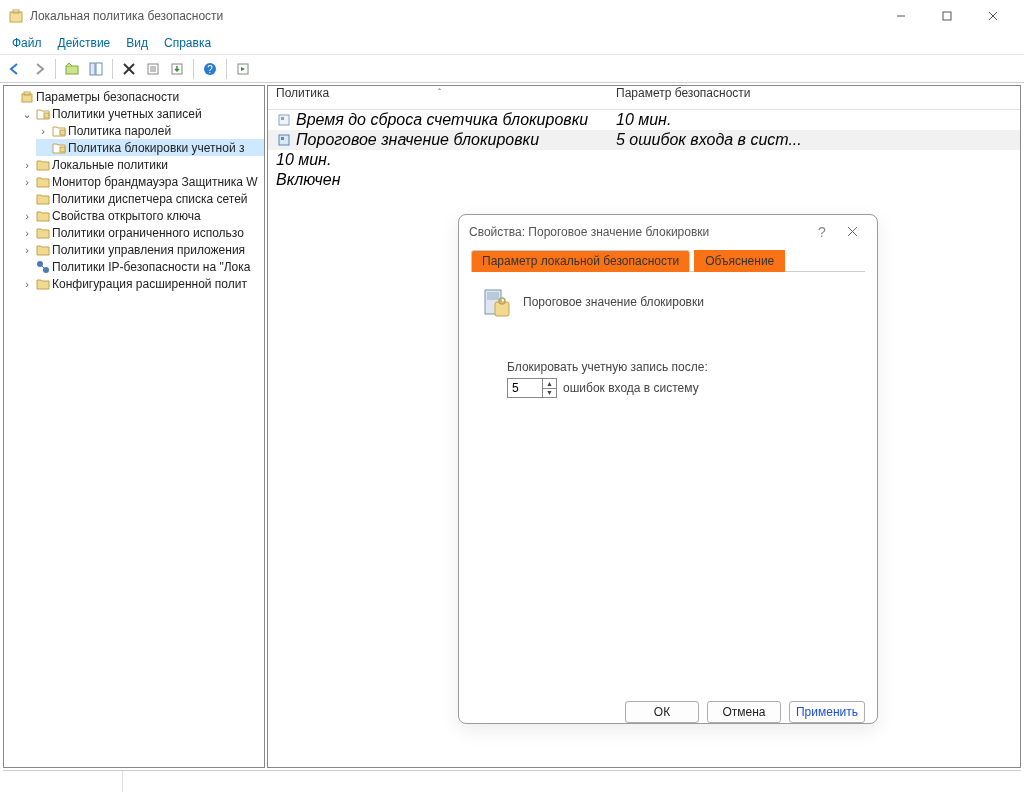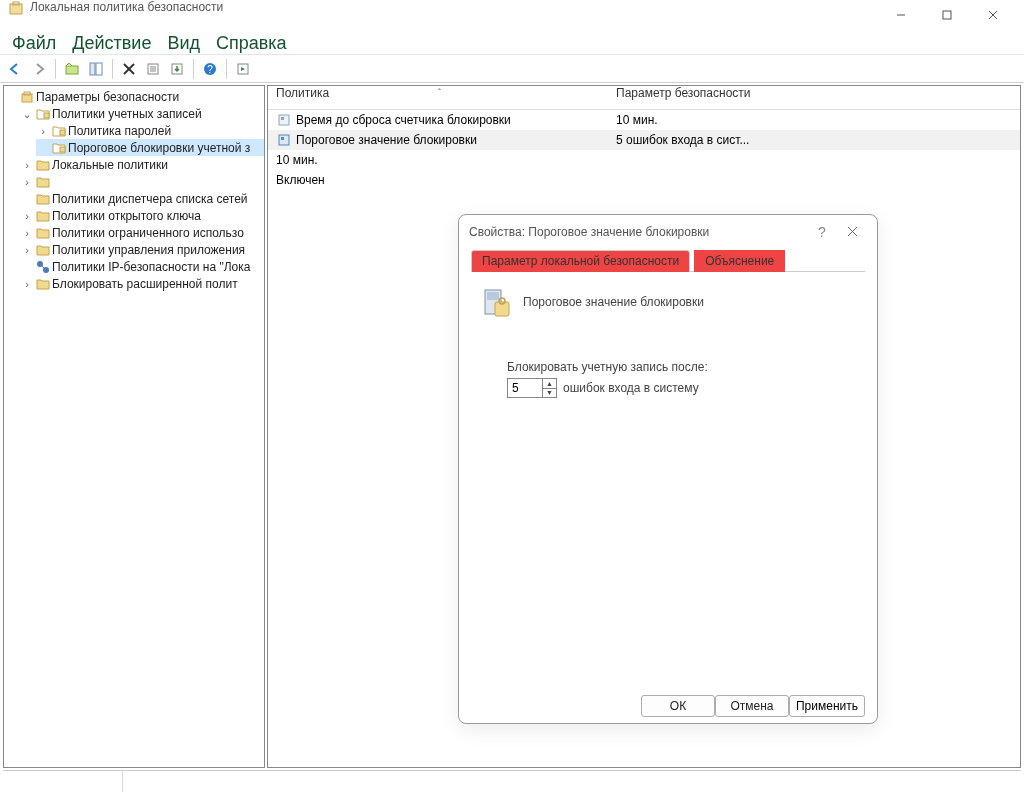--- a/index.html
+++ b/index.html
@@ -1,26 +1,26 @@
 <!DOCTYPE html>
 <html><head>
 <meta charset="utf-8">
 <style>
   * { box-sizing: border-box; font-family: "Segoe UI", Tahoma, sans-serif; }
   body { margin: 0; background: #fff; width: 1024px; height: 797px; overflow: hidden; }
   
   
-  .titlebar { height: 32px; display: flex; align-items: flex-start; padding: 0 8px; border-bottom: 1px solid transparent; }
+  .titlebar { height: 32px; display: flex; align-items: center; padding: 0 8px; border-bottom: 1px solid transparent; }
   .titlebar-icon { width: 16px; height: 16px; margin-right: 6px; }
   .title-text { flex: 1; font-size: 12px; color: #555; }
   .window-controls { display: flex; gap: 0; }
   .win-btn { width: 46px; height: 30px; display: flex; align-items: center; justify-content: center; color: #777; font-size: 13px; }
   
   
-  .menubar { height: 22px; display: flex; align-items: center; padding: 0 4px; font-size: 18px; color: #14532d; }
+  .menubar { height: 22px; display: flex; align-items: center; padding: 0 4px; font-size: 12px; color: #0369a1; }
   .menubar span { margin: 0 8px; }
   .menubar-hr { border: none; border-top: 1px solid #e5e5e5; margin: 0; }
   
   
   .toolbar { height: 28px; display: flex; align-items: center; padding: 2px 4px; border-bottom: 1px solid #d0d0d0; gap: 2px;}
   .tb-btn { width: 22px; height: 22px; display: flex; align-items: center; justify-content: center; border:1px solid transparent; }
   .tb-sep { width: 1px; height: 20px; background: #d0d0d0; margin: 0 3px;}
   
   
   .main { display: flex; height: calc(100% - 110px); border-top: none; }
@@ -36,57 +36,57 @@
   .tree-selected { background: #cde8ff; }
   .tree-icon { width: 14px; height:14px; display:inline-flex; align-items:center; justify-content:center;}
   
   .folder-icon svg, .titlebar-icon svg, .tree-icon svg { display:block; }
   
   
   .list-header { height: 24px; display: flex; border-bottom: 1px solid #e1e1e1; font-size: 12px; color: #333; }
   .col-policy { width: 340px; padding-left: 8px; position:relative;}
   .col-param  { flex: 1; padding-left: 8px;}
   .col-policy .sort-arrow { position:absolute; left:50%; top:1px; font-size:9px; color:#666;}
-  .list-body { font-size: 12px; }
+  .list-body { font-size: 16px; font-style: italic; }
   .list-row { height: 20px; display: flex; align-items:center;}
   .list-row.selected { background: #f1f1f1; }
   .list-row .col-policy { display:flex; align-items:center; gap:4px; }
   .row-icon { width:16px; height:16px; display:inline-flex; align-items:center; justify-content:center;}
   
   
   .statusbar { height: 22px; border-top: 1px solid #ccc; margin: 0 3px; display:flex; }
   .statusbar .cell { border-right: 1px solid #ddd; height: 100%; }
   .statusbar .cell:first-child{ width:120px;}
   
   
   .dialog { position: absolute; left: 458px; top: 214px; width: 420px; height: 510px;
             background: #fff; border: 1px solid #9a9a9a; border-radius: 8px; 
             box-shadow: 0 6px 20px rgba(0,0,0,0.08); font-size: 12px; color:#444; overflow:hidden;}
   .dlg-title { height: 34px; display:flex; align-items:center; padding: 0 10px; color:#555;}
   .dlg-title-text { flex:1; }
   .dlg-close, .dlg-help { width:30px; text-align:center; color:#888; font-size:14px;}
   .dlg-body { padding: 0 12px; height: calc(100% - 80px);}
   .tabs { display:flex; gap:4px; border-bottom: 1px solid #ccc; }
   .tab { padding: 3px 10px 4px 10px; border: 1px solid transparent; border-bottom: none; 
-         position:relative; top:1px; background:#ef4444; color:#333; }
+         position:relative; top:1px; background:#f97316; color:#333; }
   .tab.active { border-color: #ccc; border-radius: 3px 3px 0 0;}
   .tab-content { padding: 12px 6px; }
   .policy-header { display:flex; align-items:center; gap:10px; margin-bottom: 40px;}
   .policy-header-icon { width: 36px; height: 36px;}
   .lock-row { margin-left: 30px; margin-top: 4px;}
   .lock-label-row { margin-bottom: 4px;}
   .spinner-row { display:flex; align-items:center; gap:6px;}
   .spinner { display:flex; border:1px solid #888; height:20px; width:50px; background:#fff;}
   .spinner input { border:none; width:34px; text-align:left; padding-left:4px; font-size:12px; outline:none;}
   .spinner .arrows { width:14px; border-left:1px solid #888; display:flex; flex-direction:column;}
   .spinner .arrows span { flex:1; display:flex; align-items:center; justify-content:center; font-size:7px; line-height:1; }
   .spinner .arrows span:first-child{ border-bottom:1px solid #888;}
-  .dlg-buttons { position:absolute; bottom:6px; right:12px; display:flex; padding-left:44px;}
+  .dlg-buttons { position:absolute; bottom:0; right:12px; display:flex; gap:8px;padding-left:44px;}
   .dlg-buttons button { min-width: 74px; height: 22px; font-size:12px; border:1px solid #adadad; background:#fdfdfd; border-radius:3px; color:#222; }
-  .dlg-buttons button.disabled { color:#000000;}
+  .dlg-buttons button.disabled { color:#1d4ed8;}
 </style>
 </head>
 <body>
 
 <div class="titlebar">
   <span class="titlebar-icon">
     <svg width="16" height="16" viewBox="0 0 16 16">
         <rect x="2" y="4" width="12" height="10" fill="#f5dd9b" stroke="#c5a34e"></rect>
         <rect x="5" y="2" width="6" height="3" fill="none" stroke="#c5a34e"></rect>
       </svg>
@@ -223,21 +223,21 @@
               </li>
               <li>
                 <div class="tree-row tree-selected">
                   <span class="tree-expand"></span>
                   <span class="tree-icon">
                       <svg width="14" height="12">
                         <path d="M1 2h4l1 1h7v8H1z" fill="#fff" stroke="#c5a34e"></path>
                         <rect x="8" y="5" width="5" height="5" fill="#f2d990" stroke="#c5a34e"></rect>
                       </svg>
                     </span>
-                  <span class="tree-label">Пороговое блокировки учетной з</span>
+                  <span class="tree-label">Политика блокировки учетной з</span>
                 </div>
               </li>
             </ul>
           </li>
           <li>
               <div class="tree-row">
                 <span class="tree-expand">›</span>
                 <span class="tree-icon">
                   <svg width="14" height="12">
                     <path d="M1 2h4l1 1h7v8H1z" fill="#f2d990" stroke="#c5a34e"></path>
@@ -247,20 +247,21 @@
               </div>
             </li>
           <li>
               <div class="tree-row">
                 <span class="tree-expand">›</span>
                 <span class="tree-icon">
                   <svg width="14" height="12">
                     <path d="M1 2h4l1 1h7v8H1z" fill="#f2d990" stroke="#c5a34e"></path>
                   </svg>
                 </span>
+                <span class="tree-label">Монитор брандмауэра Защитника W</span>
               </div>
             </li>
           <li>
               <div class="tree-row">
                 <span class="tree-expand"></span>
                 <span class="tree-icon">
                   <svg width="14" height="12">
                     <path d="M1 2h4l1 1h7v8H1z" fill="#f2d990" stroke="#c5a34e"></path>
                   </svg>
                 </span>
@@ -268,21 +269,21 @@
               </div>
             </li>
           <li>
               <div class="tree-row">
                 <span class="tree-expand">›</span>
                 <span class="tree-icon">
                   <svg width="14" height="12">
                     <path d="M1 2h4l1 1h7v8H1z" fill="#f2d990" stroke="#c5a34e"></path>
                   </svg>
                 </span>
-                <span class="tree-label">Политики открытого ключа</span>
+                <span class="tree-label">Свойства открытого ключа</span>
               </div>
             </li>
           <li>
               <div class="tree-row">
                 <span class="tree-expand">›</span>
                 <span class="tree-icon">
                   <svg width="14" height="12">
                     <path d="M1 2h4l1 1h7v8H1z" fill="#f2d990" stroke="#c5a34e"></path>
                   </svg>
                 </span>
@@ -314,21 +315,21 @@
               </div>
             </li>
           <li>
               <div class="tree-row">
                 <span class="tree-expand">›</span>
                 <span class="tree-icon">
                   <svg width="14" height="12">
                     <path d="M1 2h4l1 1h7v8H1z" fill="#f2d990" stroke="#c5a34e"></path>
                   </svg>
                 </span>
-                <span class="tree-label">Блокировать расширенной полит</span>
+                <span class="tree-label">Конфигурация расширенной полит</span>
               </div>
             </li>
         </ul>
       </li>
     </ul>
   </div>
 
   <div class="list-panel">
     <div class="list-header">
       <div class="col-policy">

